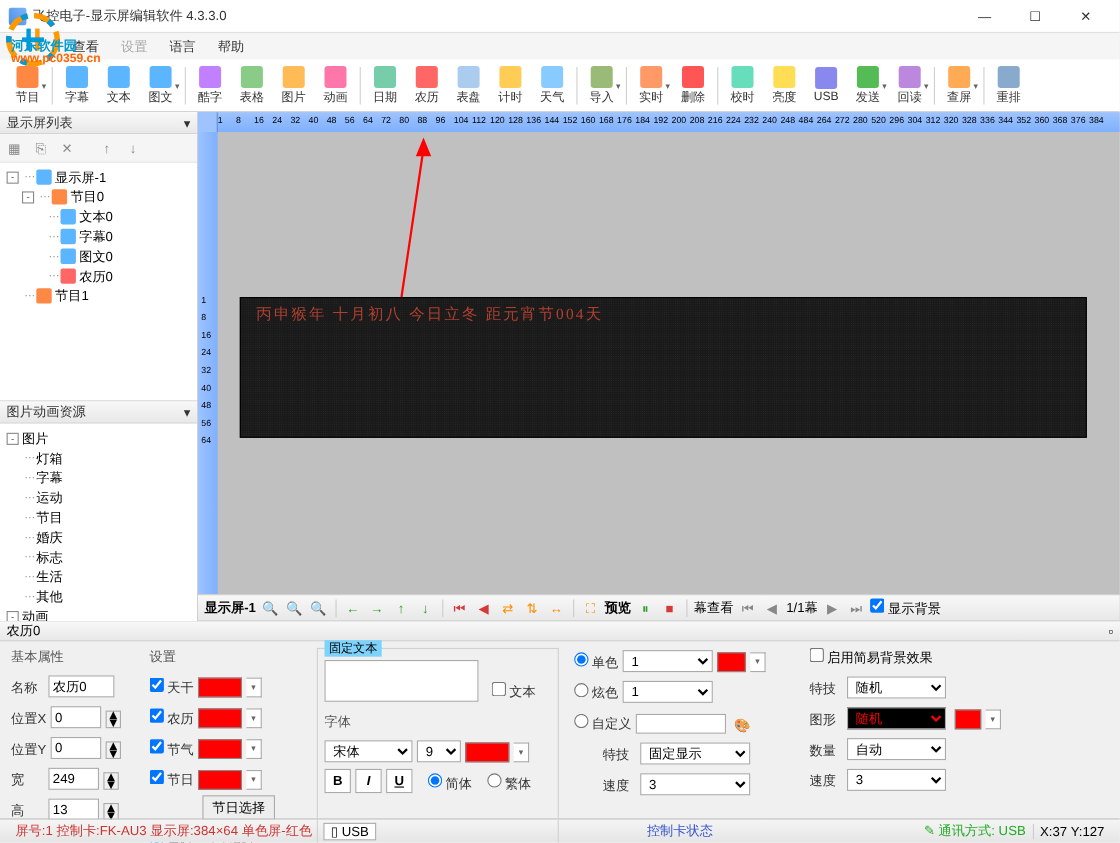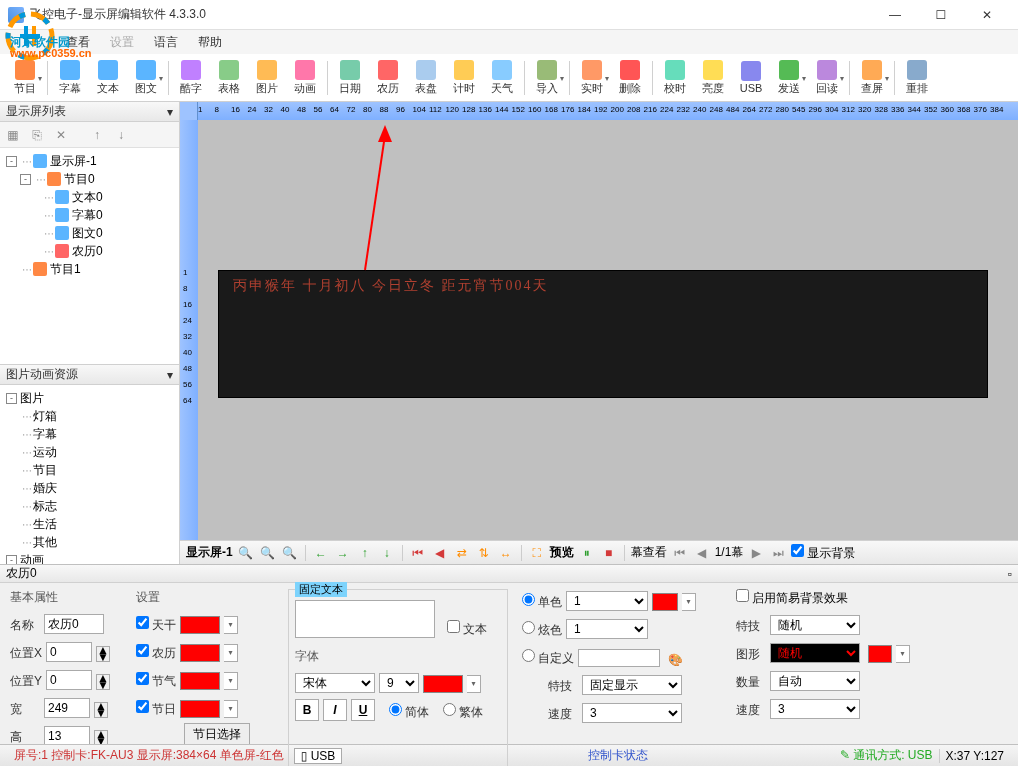--- a/index.html
+++ b/index.html
@@ -343,21 +343,21 @@
         <span class="tick" style="left: 447px;">208</span>
         <span class="tick" style="left: 463.5px;">216</span>
         <span class="tick" style="left: 480px;">224</span>
         <span class="tick" style="left: 496.5px;">232</span>
         <span class="tick" style="left: 513px;">240</span>
         <span class="tick" style="left: 529.5px;">248</span>
         <span class="tick" style="left: 546px;">484</span>
         <span class="tick" style="left: 562.5px;">264</span>
         <span class="tick" style="left: 579px;">272</span>
         <span class="tick" style="left: 595.5px;">280</span>
-        <span class="tick" style="left: 612px;">545</span>
+        <span class="tick" style="left: 612px;">520</span>
         <span class="tick" style="left: 628.5px;">296</span>
         <span class="tick" style="left: 645px;">304</span>
         <span class="tick" style="left: 661.5px;">312</span>
         <span class="tick" style="left: 678px;">320</span>
         <span class="tick" style="left: 694.5px;">328</span>
         <span class="tick" style="left: 711px;">336</span>
         <span class="tick" style="left: 727.5px;">344</span>
         <span class="tick" style="left: 744px;">352</span>
         <span class="tick" style="left: 760.5px;">360</span>
         <span class="tick" style="left: 777px;">368</span>

